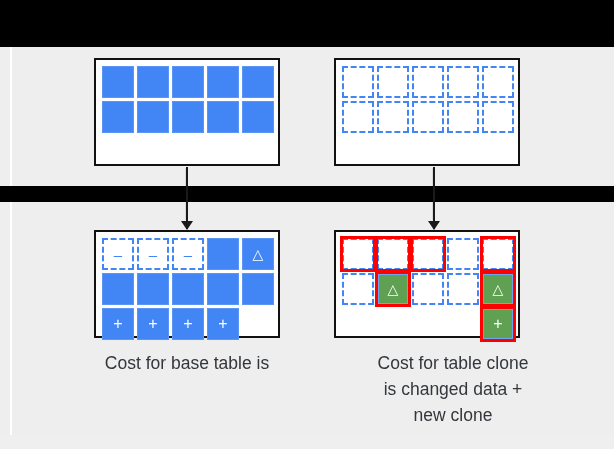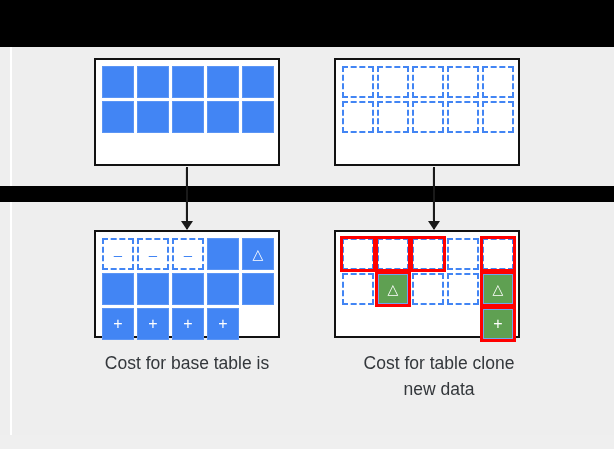--- a/index.html
+++ b/index.html
@@ -90,21 +90,21 @@
   
   .caption{
     position:absolute;
     text-align:center;
     color:#33373b;
     font-size:17.5px;
     line-height:26px;
     font-family:"Liberation Sans", sans-serif;
   }
   #caption-left{left:62px;top:350px;width:250px;}
-  #caption-right{left:314px;top:350px;width:250px;}
+  #caption-right{left:328px;top:350px;width:250px;}
 </style>
 </head>
 <body>
 
 <div id="stage">
 
   <div id="band-upper" class="band-light"></div>
   <div id="band-lower" class="band-light"></div>
   <div id="band-foot" class="band-light"></div>
   <div id="band-top" class="band-dark"></div>
@@ -226,16 +226,17 @@
   <div id="arrow-right" class="arrow">
     <div class="shaft"></div>
     <div class="head"></div>
   </div>
 
   <div id="caption-left" class="caption">
       <div>Cost for base table is</div>
     </div>
   <div id="caption-right" class="caption">
       <div>Cost for table clone</div>
-      <div>new data</div>
+      <div>is changed data +</div>
+      <div>new clone</div>
     </div>
 
 </div>
 
 </body></html>

